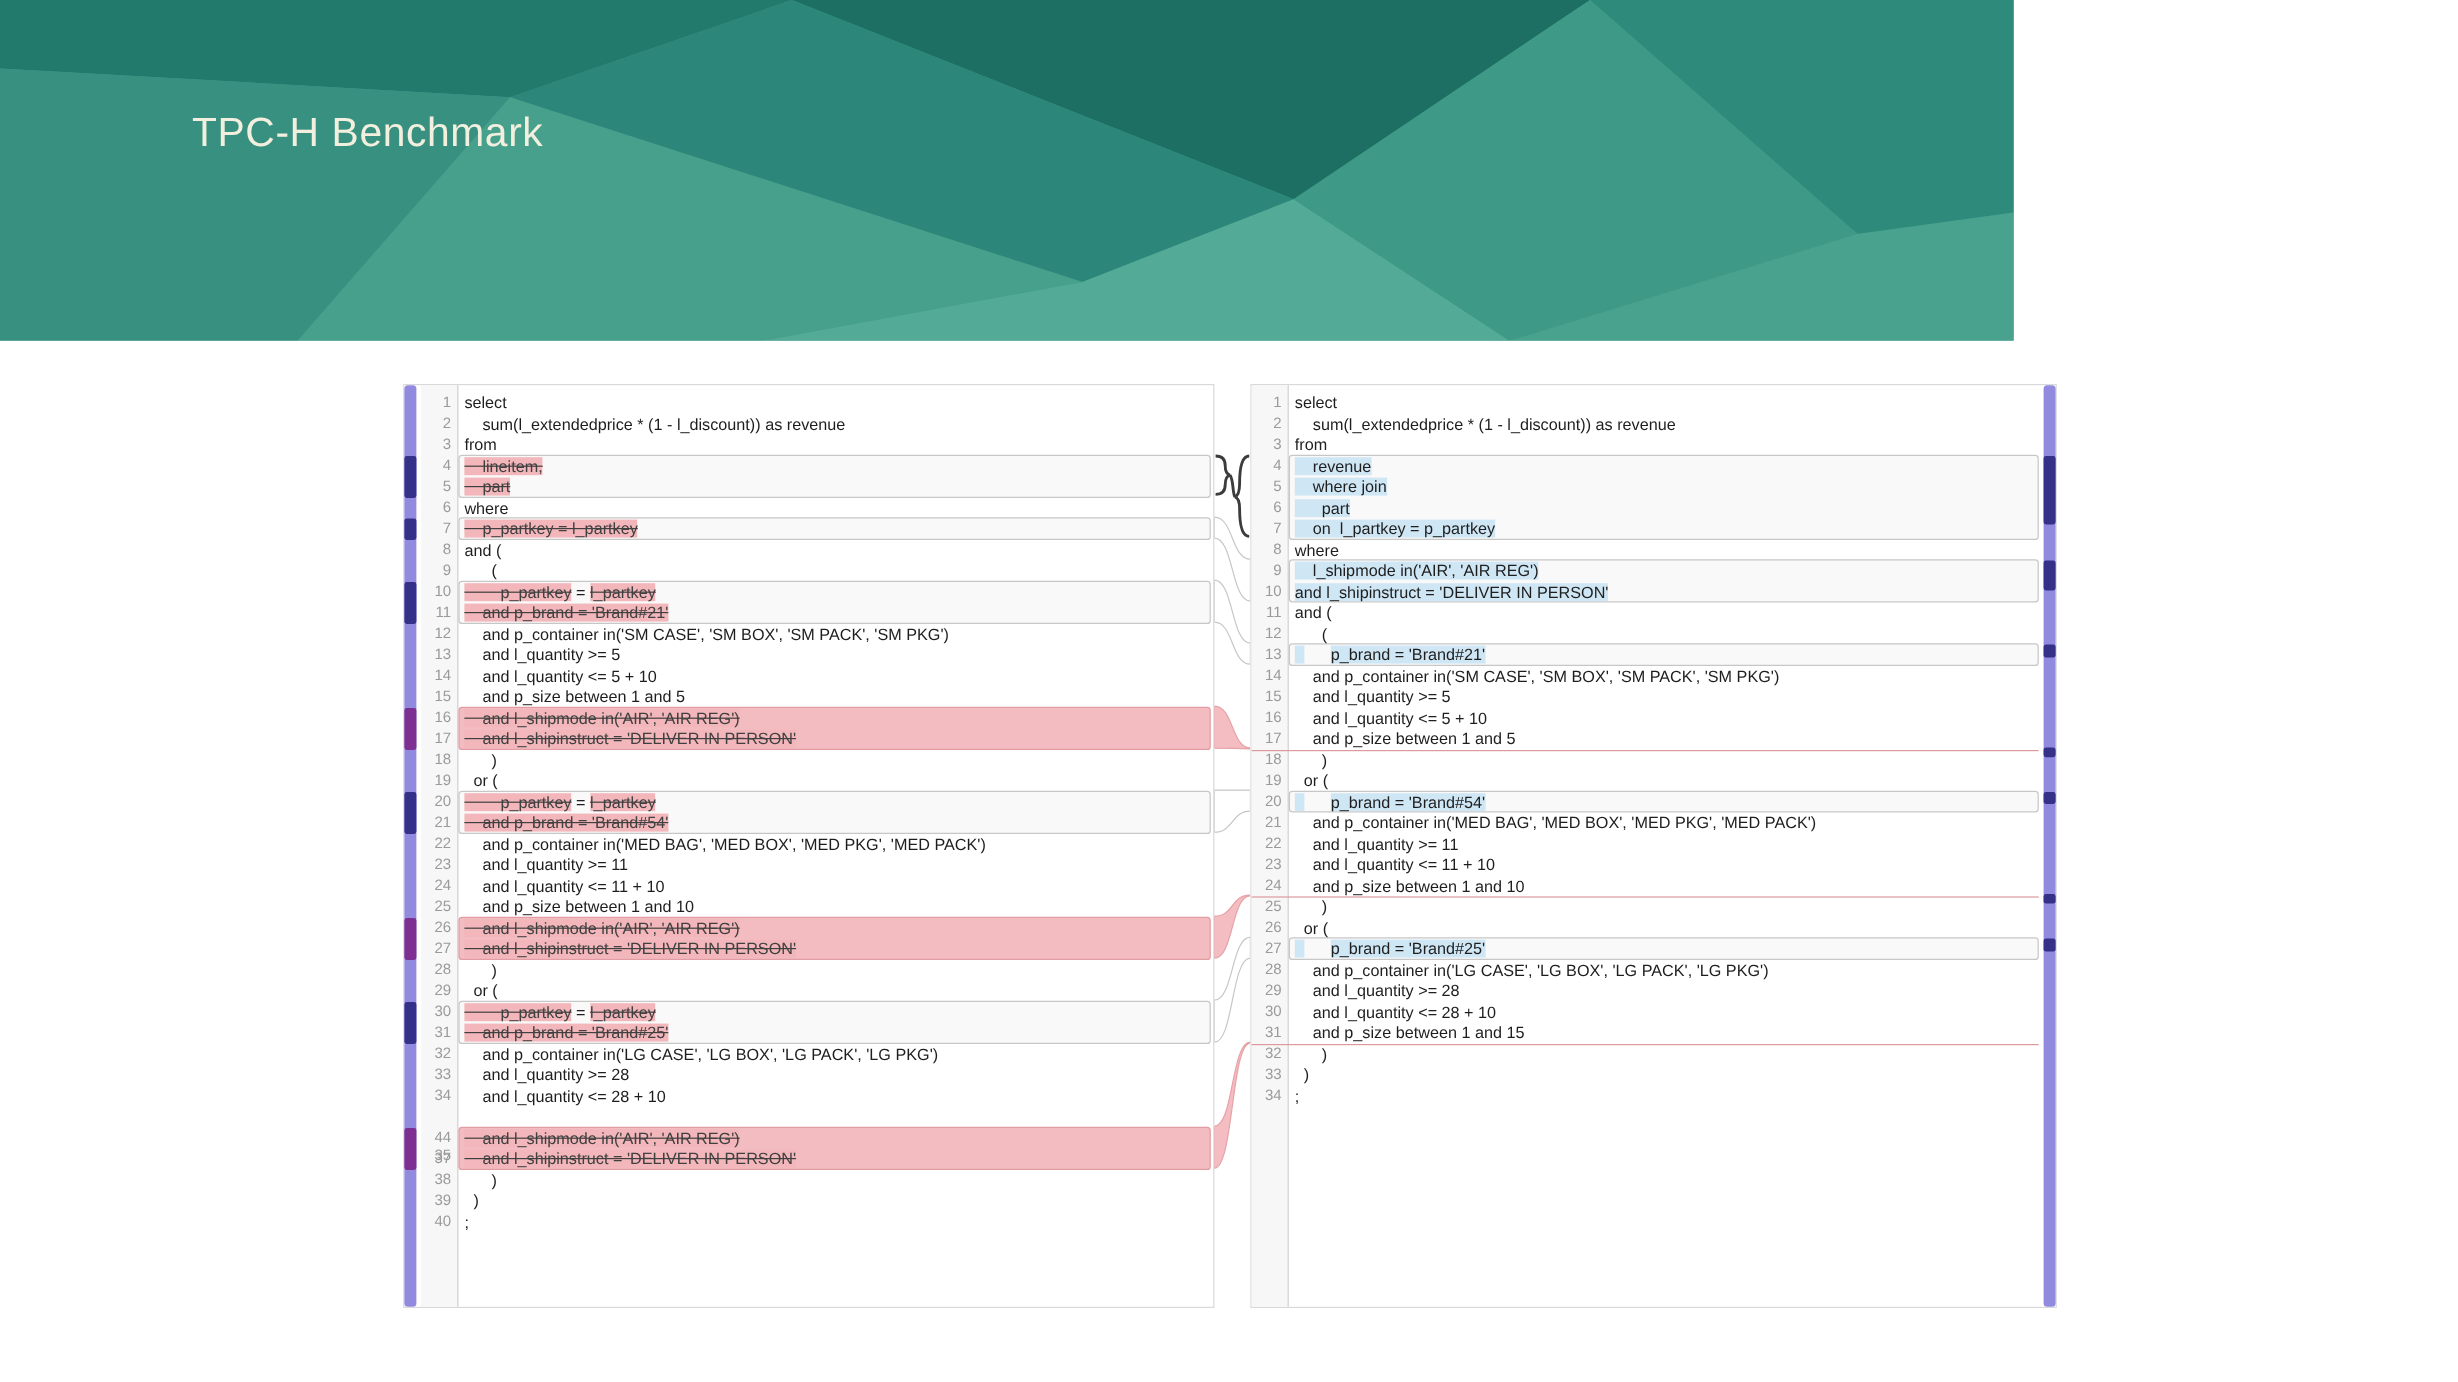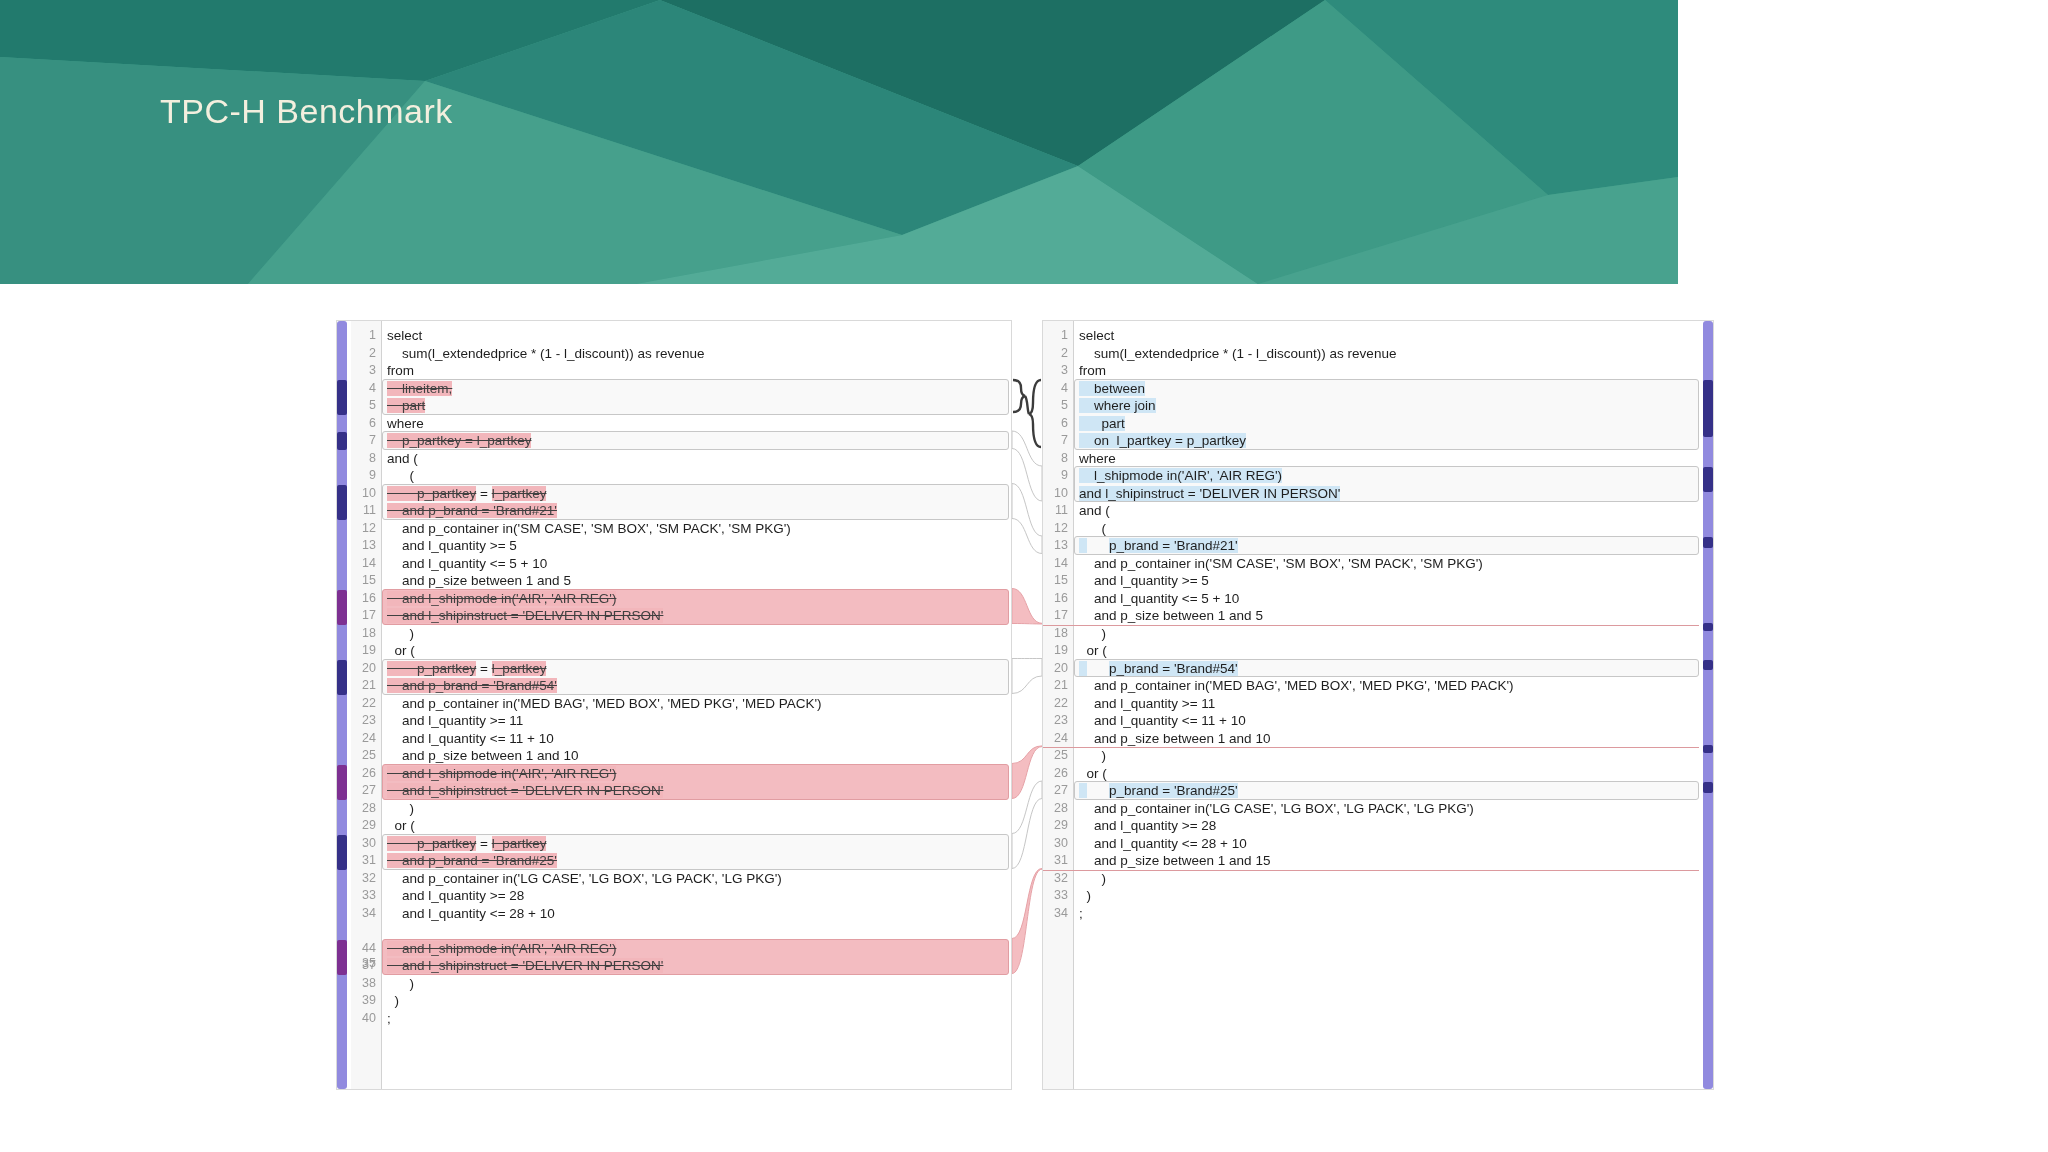--- a/index.html
+++ b/index.html
@@ -314,21 +314,21 @@
         <div class="row" style="top: 23.5px;">
           <span class="ln">2</span>
           <span class="code"><span class="sg-n">    sum(l_extendedprice * (1 - l_discount)) as revenue</span></span>
         </div>
         <div class="row" style="top: 41px;">
           <span class="ln">3</span>
           <span class="code"><span class="sg-n">from</span></span>
         </div>
         <div class="row" style="top: 58.5px;">
           <span class="ln">4</span>
-          <span class="code"><span class="sg-a">    between</span></span>
+          <span class="code"><span class="sg-a">    revenue</span></span>
         </div>
         <div class="row" style="top: 76px;">
           <span class="ln">5</span>
           <span class="code"><span class="sg-a">    where join</span></span>
         </div>
         <div class="row" style="top: 93.5px;">
           <span class="ln">6</span>
           <span class="code"><span class="sg-a">      part</span></span>
         </div>
         <div class="row" style="top: 111px;">

